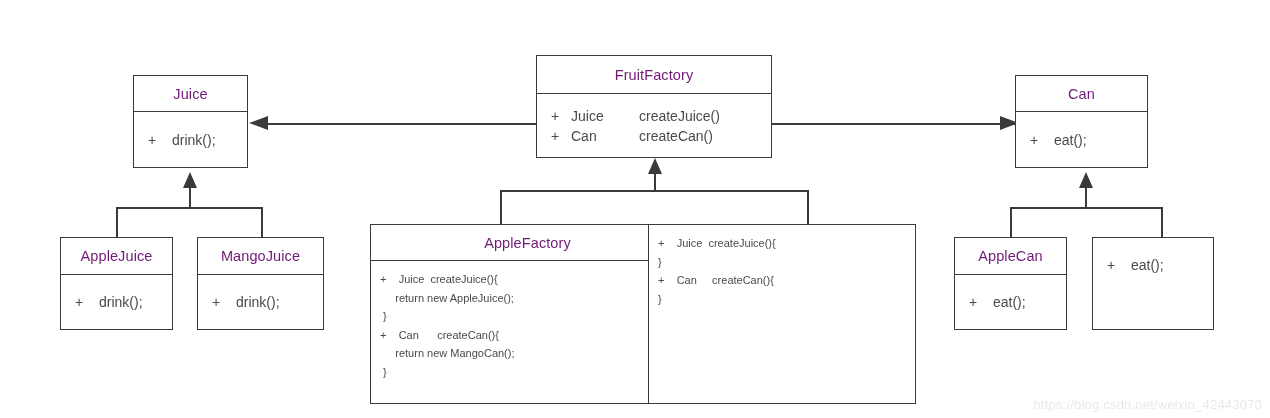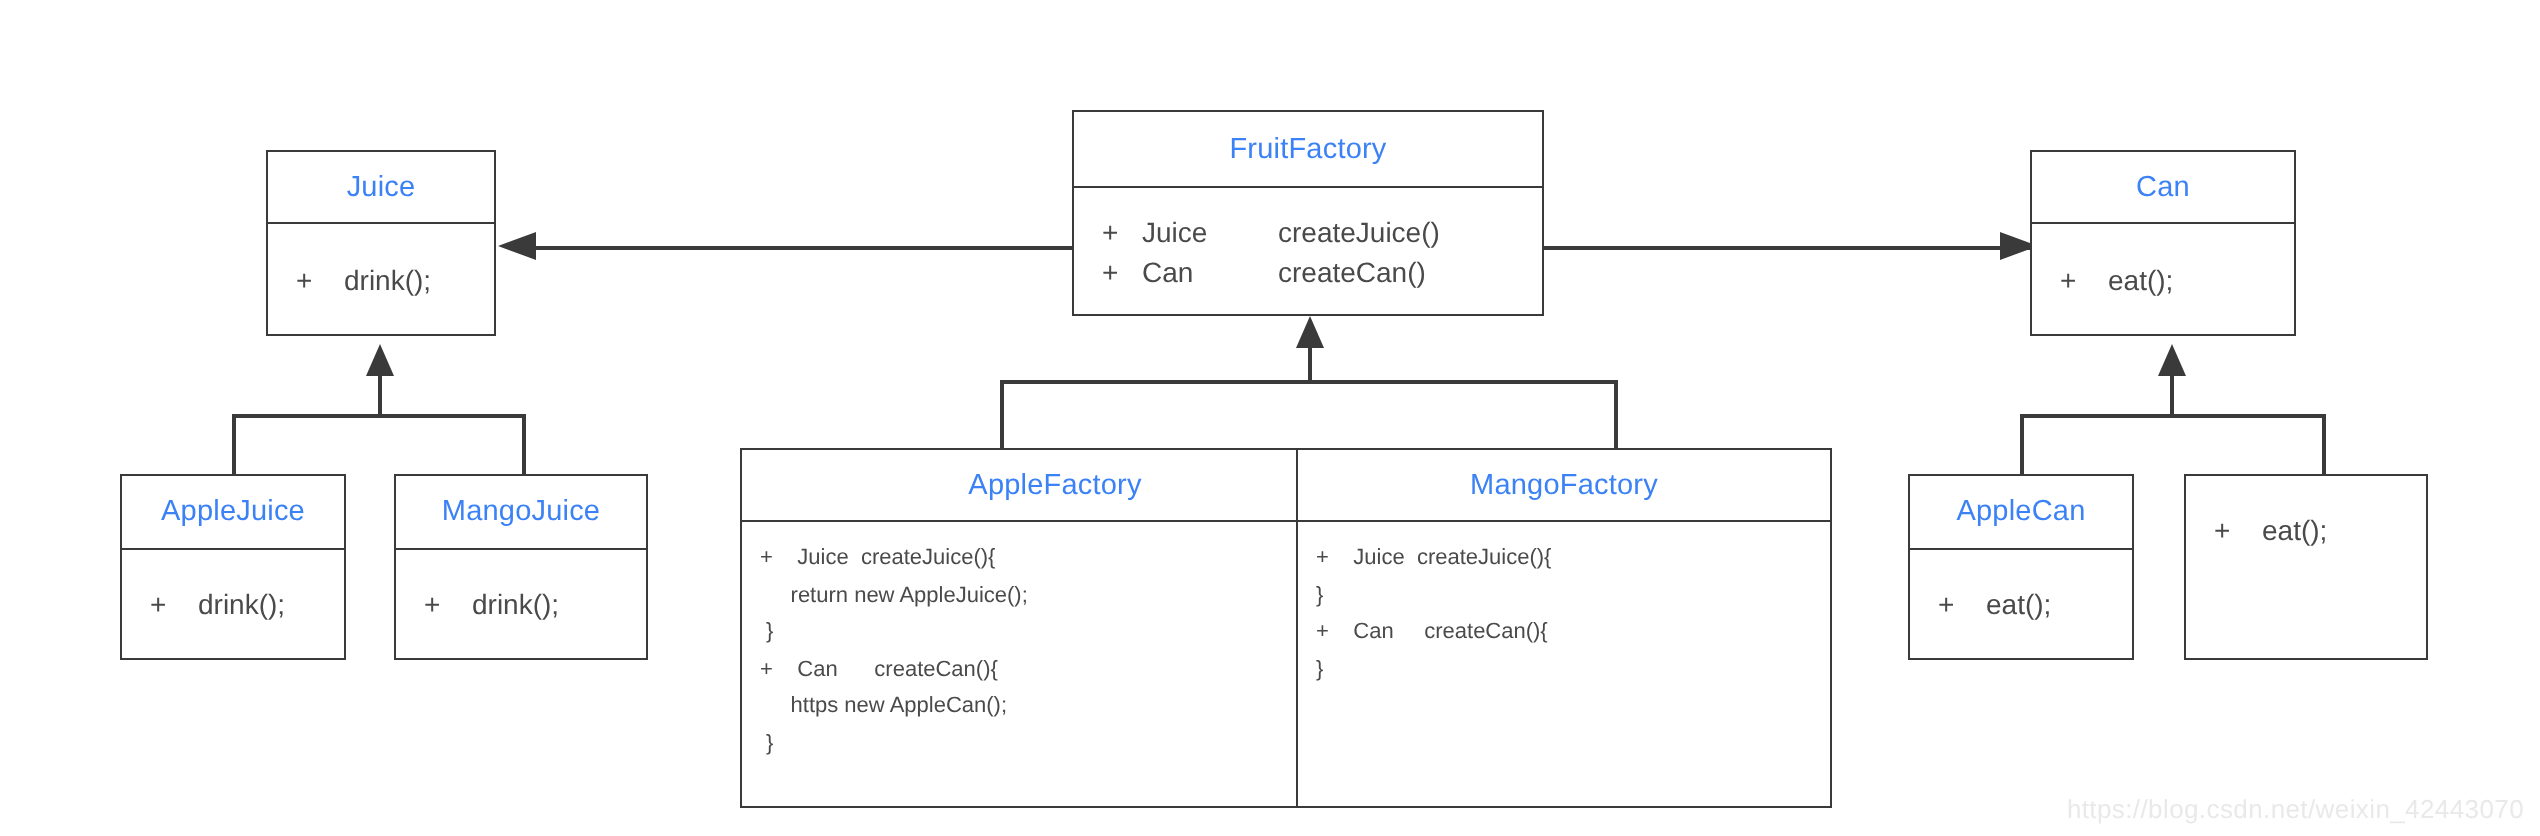--- a/index.html
+++ b/index.html
@@ -23,21 +23,21 @@
     box-sizing: border-box;
     border: 1.6px solid #3a3a3a;
     background: #ffffff;
     z-index: 3;
   }
   .uml-name {
     box-sizing: border-box;
     width: 100%;
     text-align: right;
     font-size: 14.5px;
-    color: #3b82f6;
+    color: #701a75;
     border-bottom: 1.8px solid #3a3a3a;
     display: flex;
     align-items: center;
     justify-content: center;
     letter-spacing: 0.1px;
   }
   .uml-body {
     box-sizing: border-box;
     width: 100%;
     font-size: 14px;
@@ -211,27 +211,26 @@
     </div>
   </div>
 
   <div class="uml-class" style="left:370px; top:224px; width:315px; height:180px;">
     <div class="uml-name" style="height:36px;">AppleFactory</div>
     <div class="uml-body code-body" style="height:142px;">
       <div class="code-line">+    Juice  createJuice(){</div>
       <div class="code-line">     return new AppleJuice();</div>
       <div class="code-line"> }</div>
       <div class="code-line">+    Can      createCan(){</div>
-      <div class="code-line">     https new AppleCan();</div>
+      <div class="code-line">     return new MangoCan();</div>
       <div class="code-line"> }</div>
     </div>
   </div>
 
   <div class="uml-class" style="left:648px; top:224px; width:268px; height:180px;">
-    <div class="uml-name" style="height:36px;">MangoFactory</div>
     <div class="uml-body code-body" style="height:142px;">
       <div class="code-line">+    Juice  createJuice(){</div>
       <div class="code-line">}</div>
       <div class="code-line">+    Can     createCan(){</div>
       <div class="code-line">}</div>
     </div>
   </div>
 
   <div class="uml-class simple" style="left:954px; top:237px; width:113px; height:93px;">
     <div class="uml-name" style="height:37px;">AppleCan</div>

